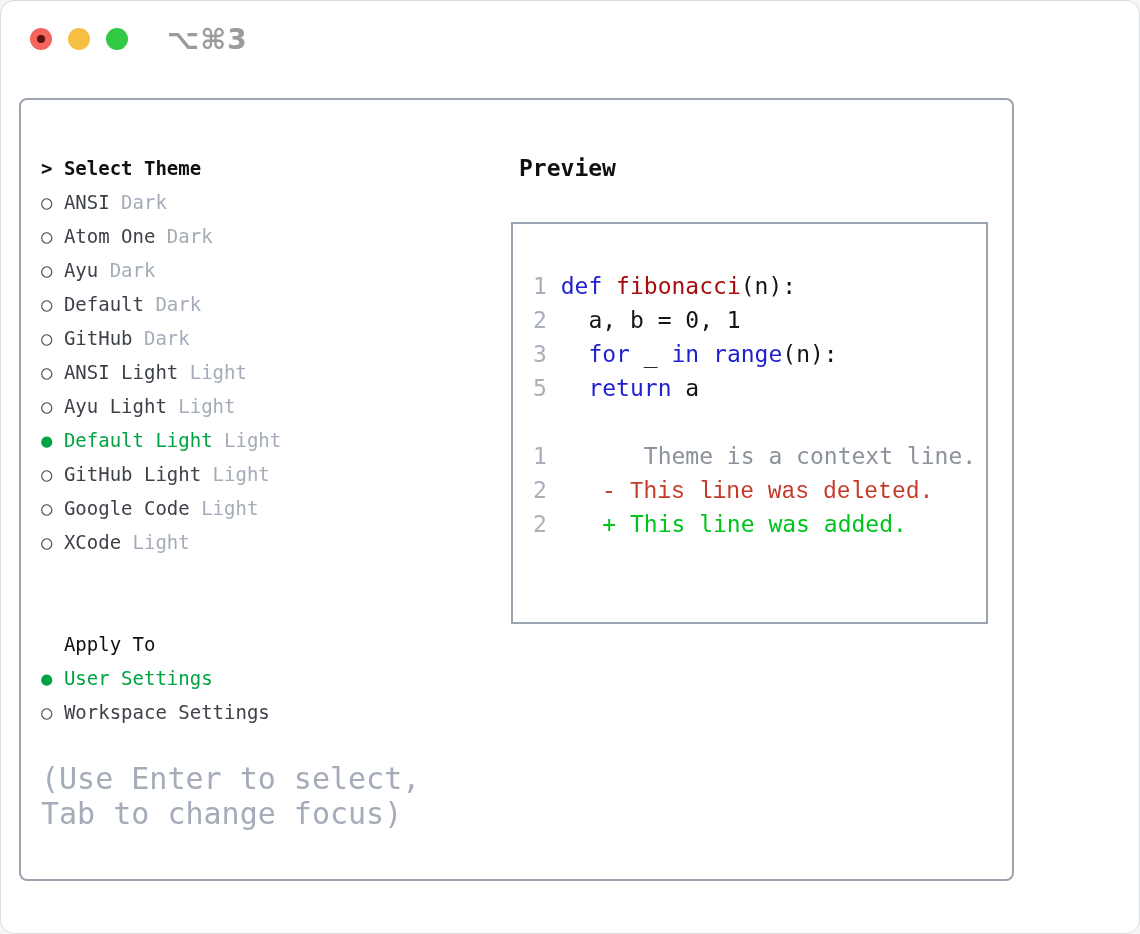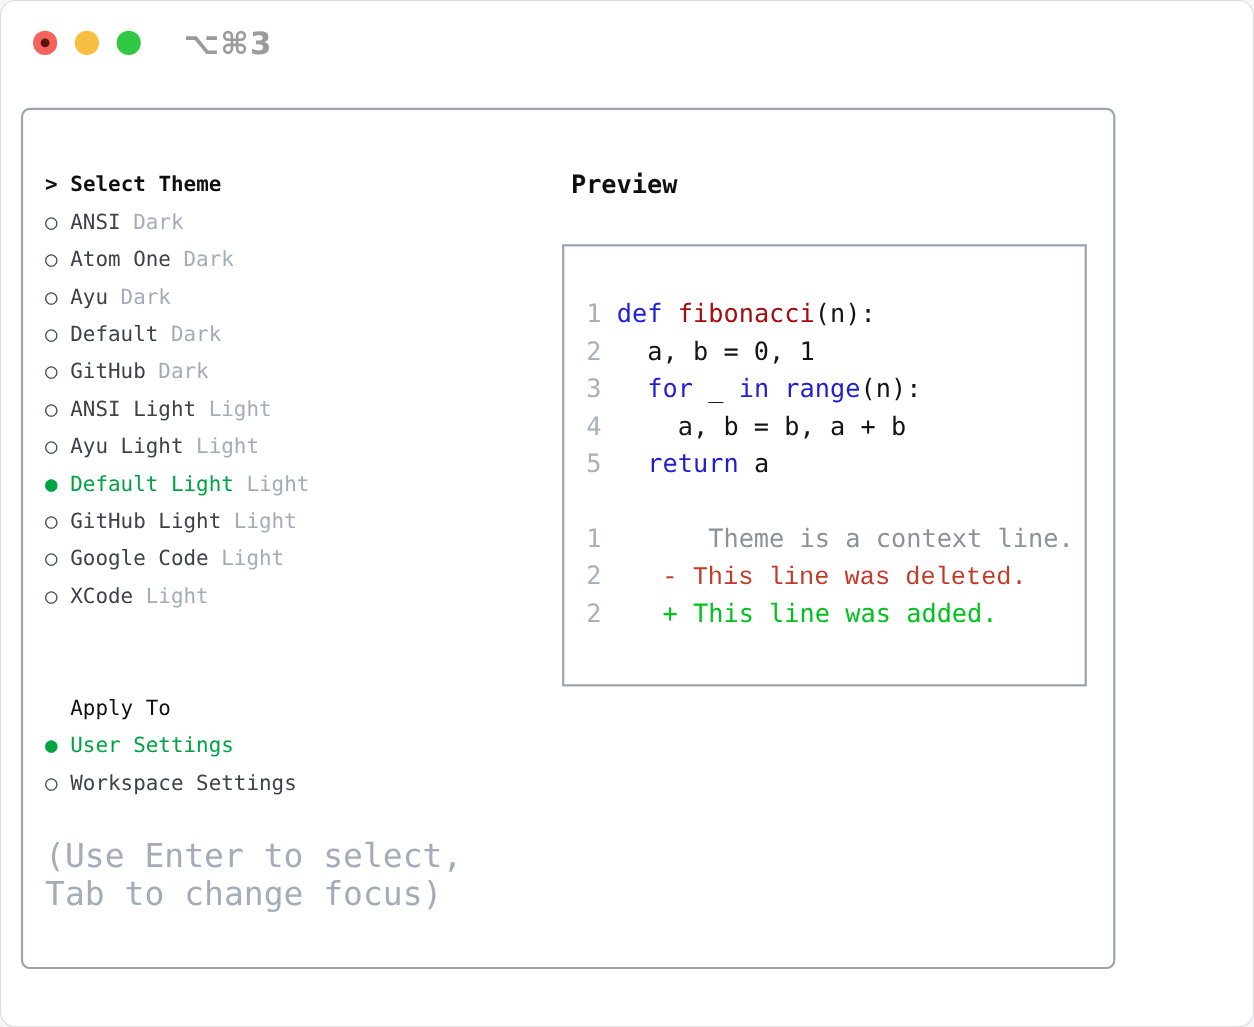--- a/index.html
+++ b/index.html
@@ -112,21 +112,20 @@
     <div class="hint">(Use Enter to select, Tab to change focus)</div>
 
     <div class="preview-header">Preview</div>
 
     <div class="preview-box">
       <div class="code">
 
       <div class="code-line"><span class="lnum">1 </span><span class="tok-kw">def</span><span class="tok-p"> </span><span class="tok-fn">fibonacci</span><span class="tok-p">(n):</span></div>
           <div class="code-line"><span class="lnum">2 </span><span class="tok-p">  a, b = 0, 1</span></div>
           <div class="code-line"><span class="lnum">3 </span><span class="tok-p">  </span><span class="tok-kw">for</span><span class="tok-p"> _ </span><span class="tok-kw">in</span><span class="tok-p"> </span><span class="tok-kw">range</span><span class="tok-p">(n):</span></div>
-          <div class="code-line"><span class="lnum">4 </span><span class="tok-p">    a, b = b, a + b</span></div>
           <div class="code-line"><span class="lnum">5 </span><span class="tok-p">  </span><span class="tok-kw">return</span><span class="tok-p"> a</span></div>
           <div class="code-line"><span class="lnum">  </span></div>
           <div class="code-line"><span class="lnum">1 </span><span class="tok-ctx">      Theme is a context line.</span></div>
           <div class="code-line"><span class="lnum">2 </span><span class="tok-del">   - This line was deleted.</span></div>
           <div class="code-line"><span class="lnum">2 </span><span class="tok-add">   + This line was added.</span></div>
         </div>
     </div>
 
   </div>
 </div>

